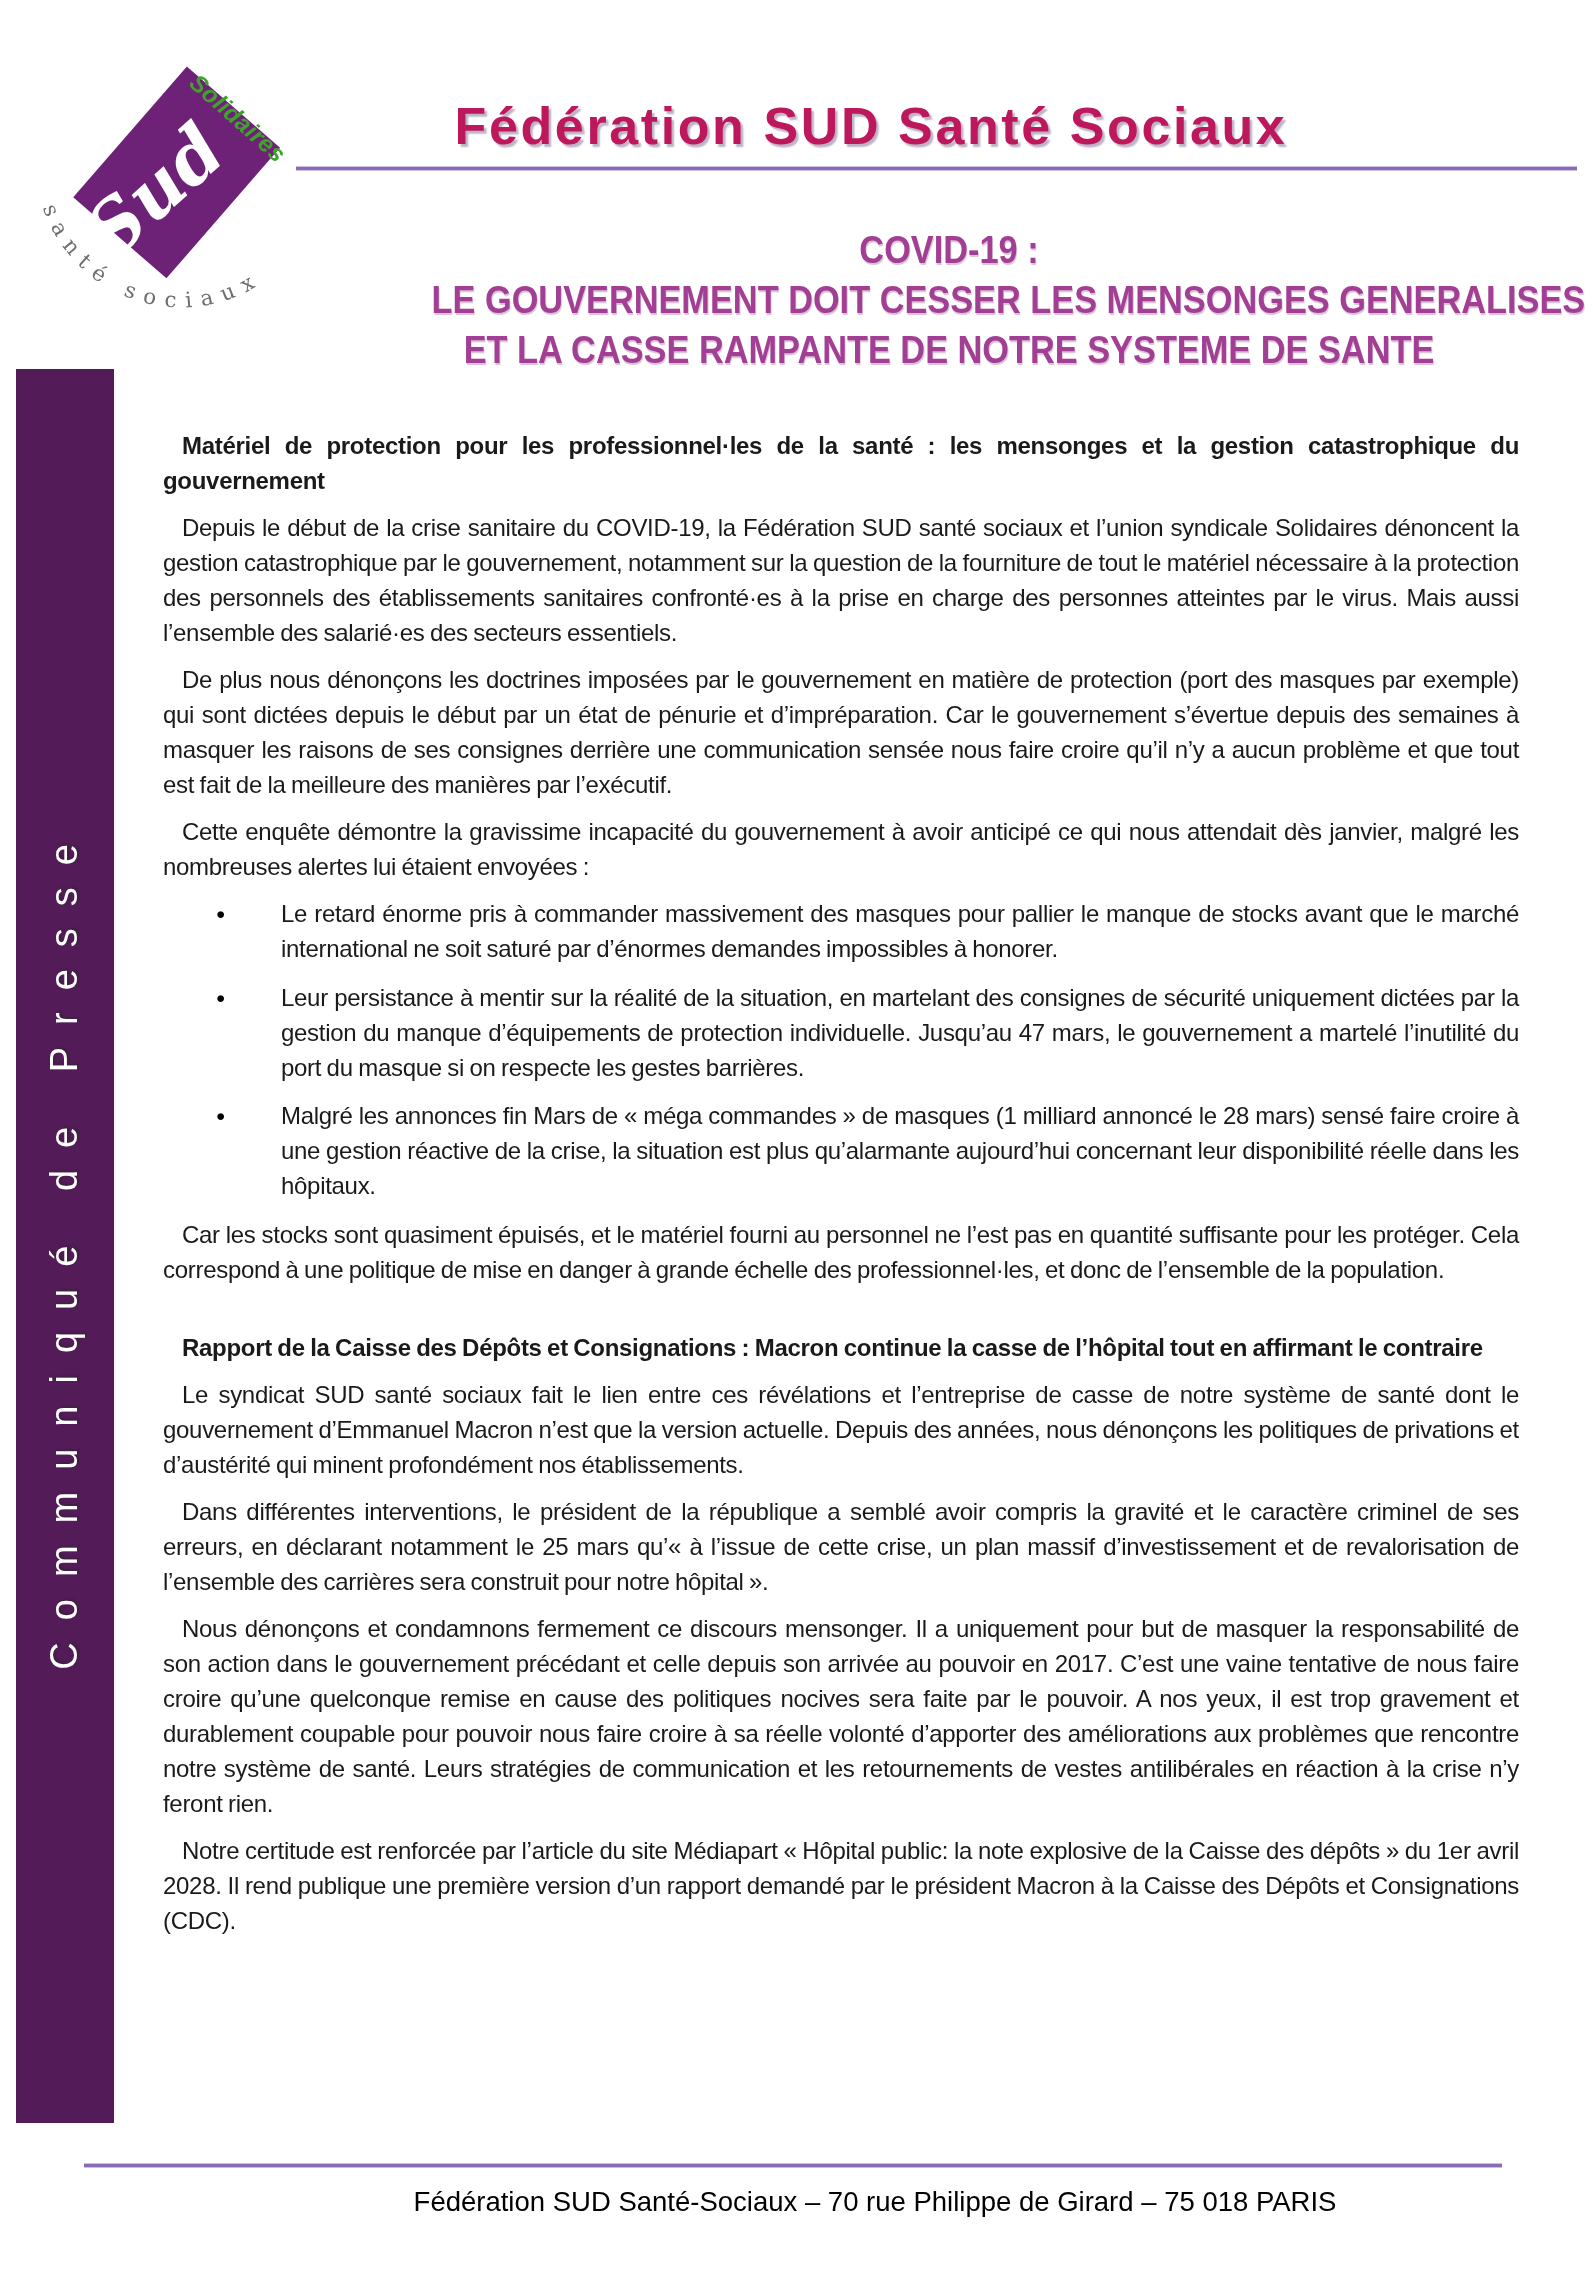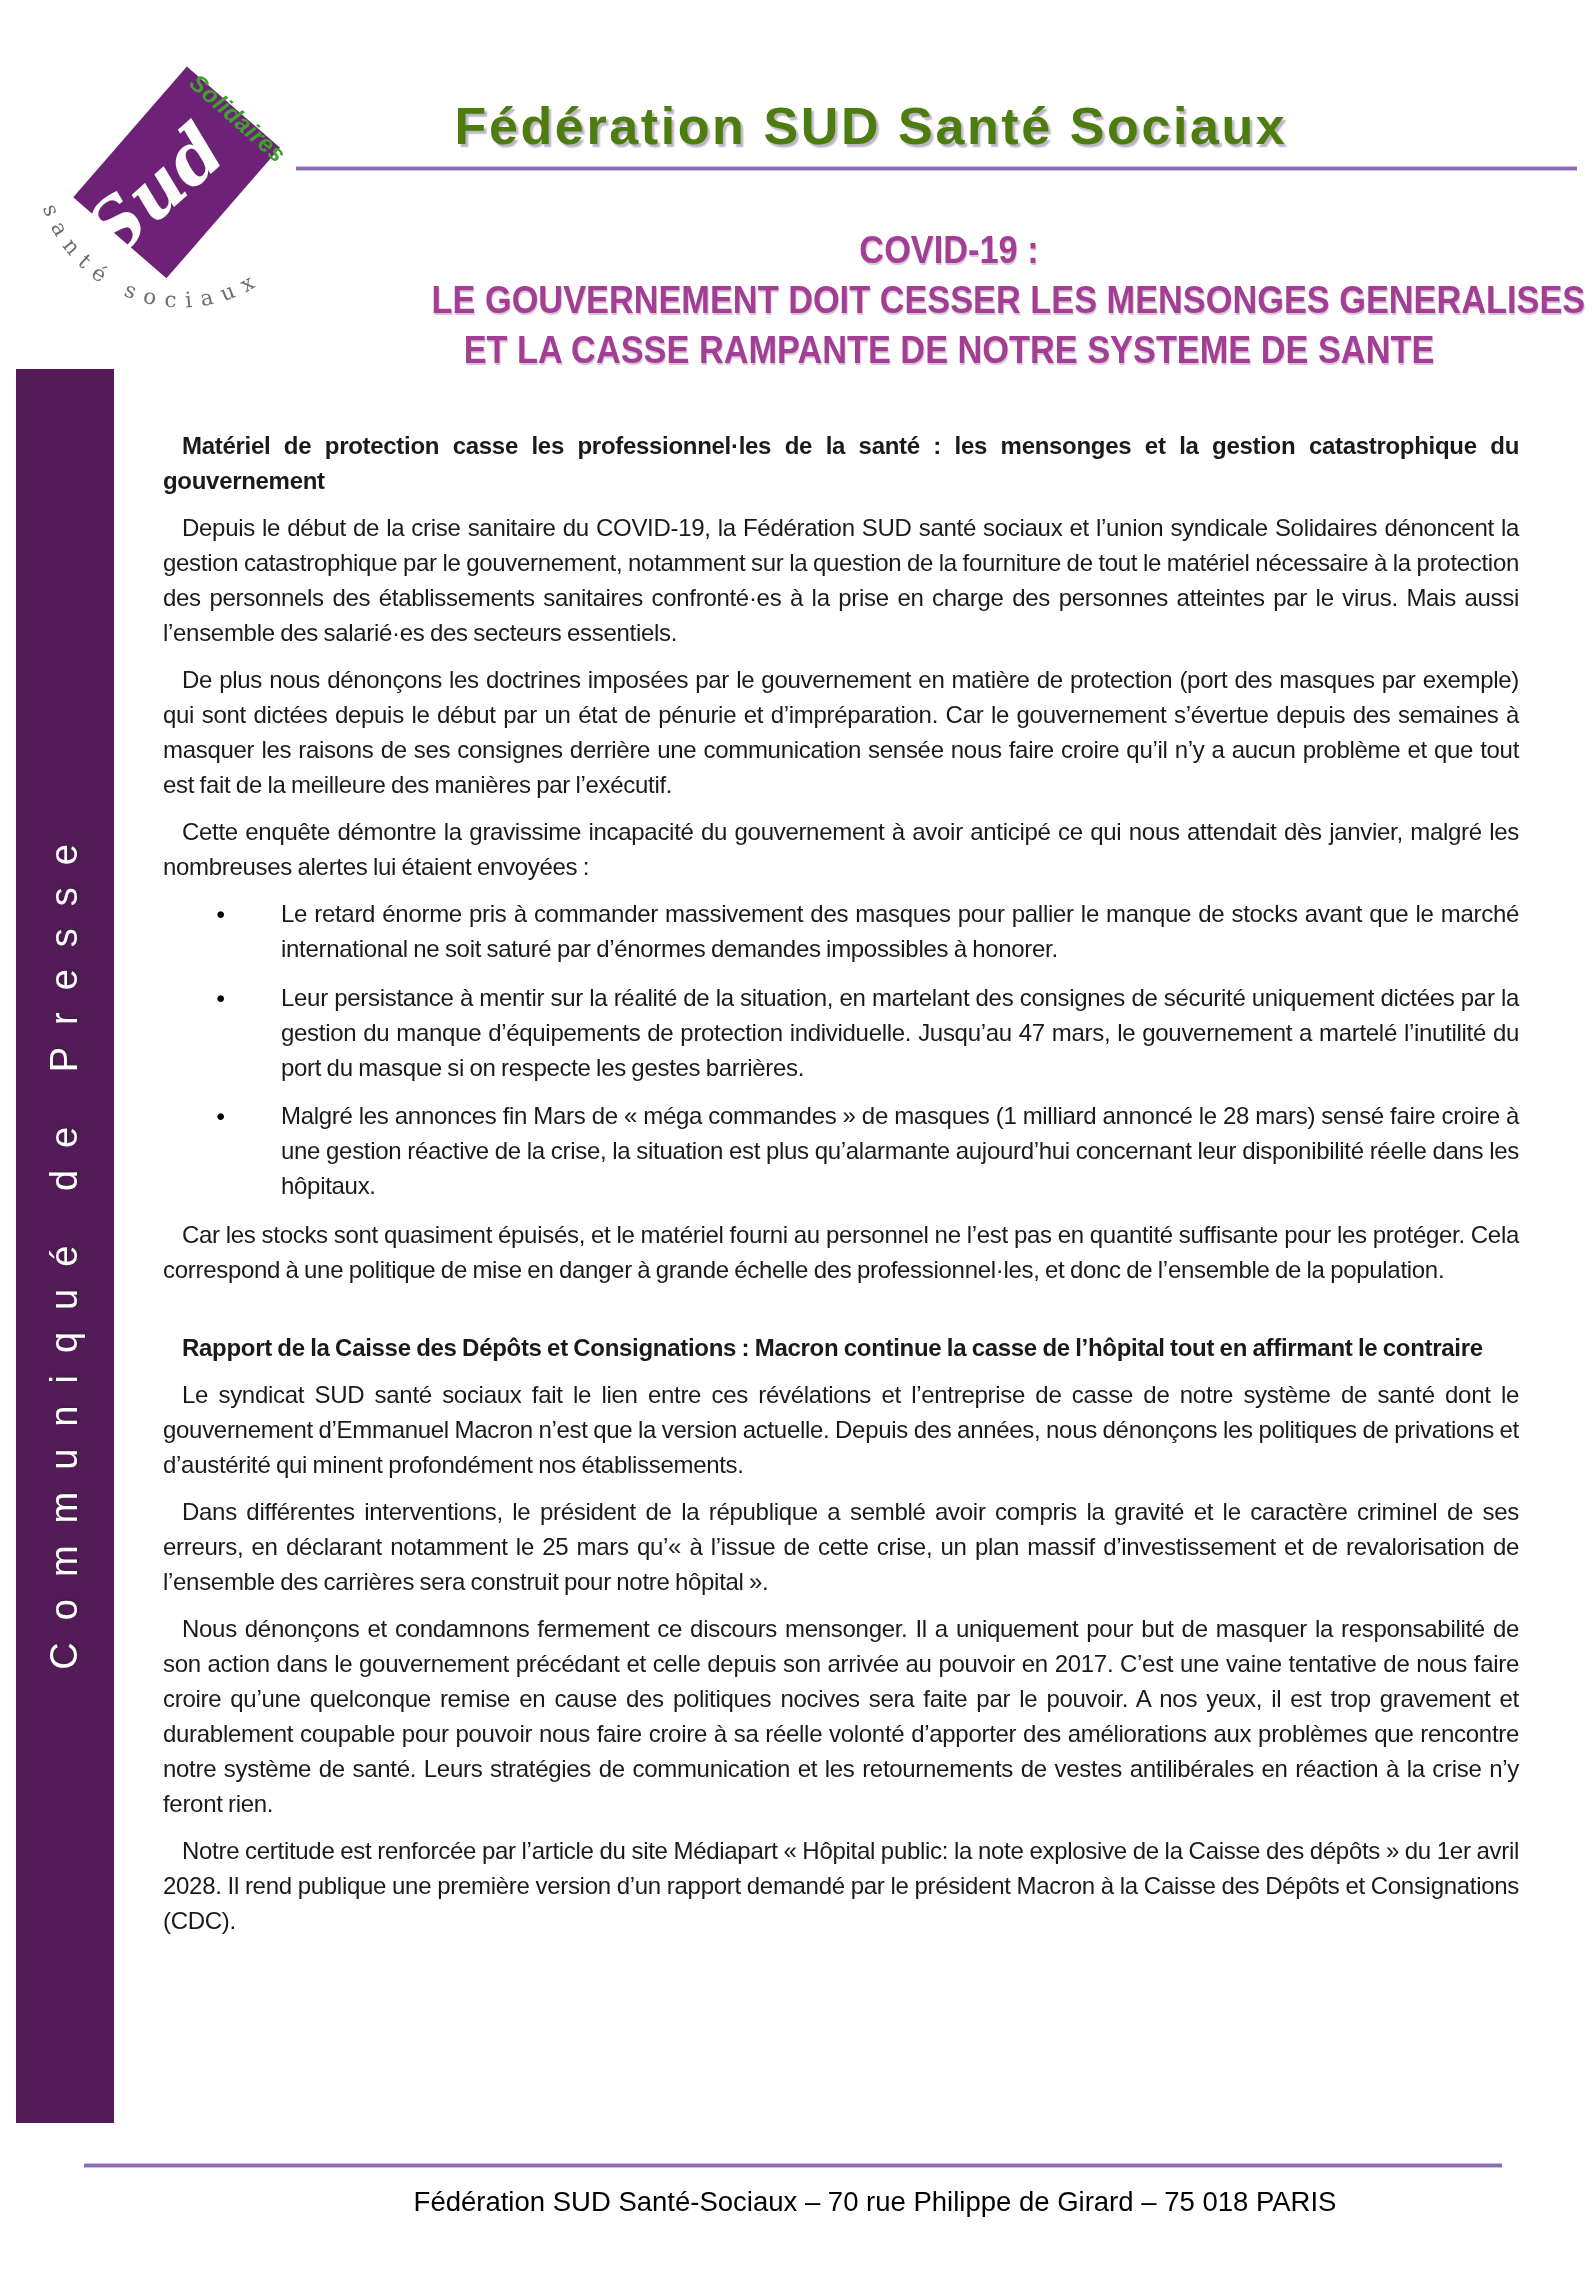--- a/index.html
+++ b/index.html
@@ -8,21 +8,21 @@
     overflow:hidden; font-family:"Liberation Sans", sans-serif; color:#1a1a1a;
   }
 
   
   .logo-svg { position:absolute; left:34px; top:43px; width:275px; height:283px; }
 
   
   .masthead-title {
     position:absolute; left:296px; top:96px; width:1150px;
     text-align:center; font-size:52px; font-weight:bold; letter-spacing:2.6px;
-    color:#4d7c0f; text-shadow:2.6px 2.6px 1.7px #bdb3c6; white-space:nowrap;
+    color:#be185d; text-shadow:2.6px 2.6px 1.7px #bdb3c6; white-space:nowrap;
   }
   .masthead-rule {
     position:absolute; left:296px; top:167px; width:1281px; height:3.4px;
     background:#8a6bb8; box-shadow:0 -0.9px 0 #c8b8e2, 0 0.9px 0 #c8b8e2;
   }
 
   
   .headline {
     position:absolute; left:361px; top:225px; width:1176px;
     text-align:center; color:#a23f94; font-weight:bold; font-size:39px;
@@ -84,21 +84,21 @@
     <div>LE GOUVERNEMENT DOIT CESSER LES MENSONGES GENERALISES</div>
     <div>ET LA CASSE RAMPANTE DE NOTRE SYSTEME DE SANTE</div>
   </div>
 
   <div class="press-bar">
     <span class="press-bar-label">Communiqué de Presse</span>
   </div>
 
   <div class="content">
 
-    <p class="para para-bold">Matériel de protection casse les professionnel·les de la santé : les mensonges et la gestion catastrophique du gouvernement</p>
+    <p class="para para-bold">Matériel de protection pour les professionnel·les de la santé : les mensonges et la gestion catastrophique du gouvernement</p>
     <p class="para">Depuis le début de la crise sanitaire du COVID-19, la Fédération SUD santé sociaux et l’union syndicale Solidaires dénoncent la gestion catastrophique par le gouvernement, notamment sur la question de la fourniture de tout le matériel nécessaire à la protection des personnels des établissements sanitaires confronté·es à la prise en charge des personnes atteintes par le virus. Mais aussi l’ensemble des salarié·es des secteurs essentiels.</p>
     <p class="para">De plus nous dénonçons les doctrines imposées par le gouvernement en matière de protection (port des masques par exemple) qui sont dictées depuis le début par un état de pénurie et d’impréparation. Car le gouvernement s’évertue depuis des semaines à masquer les raisons de ses consignes derrière une communication sensée nous faire croire qu’il n’y a aucun problème et que tout est fait de la meilleure des manières par l’exécutif.</p>
     <p class="para">Cette enquête démontre la gravissime incapacité du gouvernement à avoir anticipé ce qui nous attendait dès janvier, malgré les nombreuses alertes lui étaient envoyées :</p>
 
     <div class="bullet-row">
       <span class="bullet-dot">●</span>
       <div class="bullet-text">Le retard énorme pris à commander massivement des masques pour pallier le manque de stocks avant que le marché international ne soit saturé par d’énormes demandes impossibles à honorer.</div>
     </div>
     <div class="bullet-row">
       <span class="bullet-dot">●</span>

